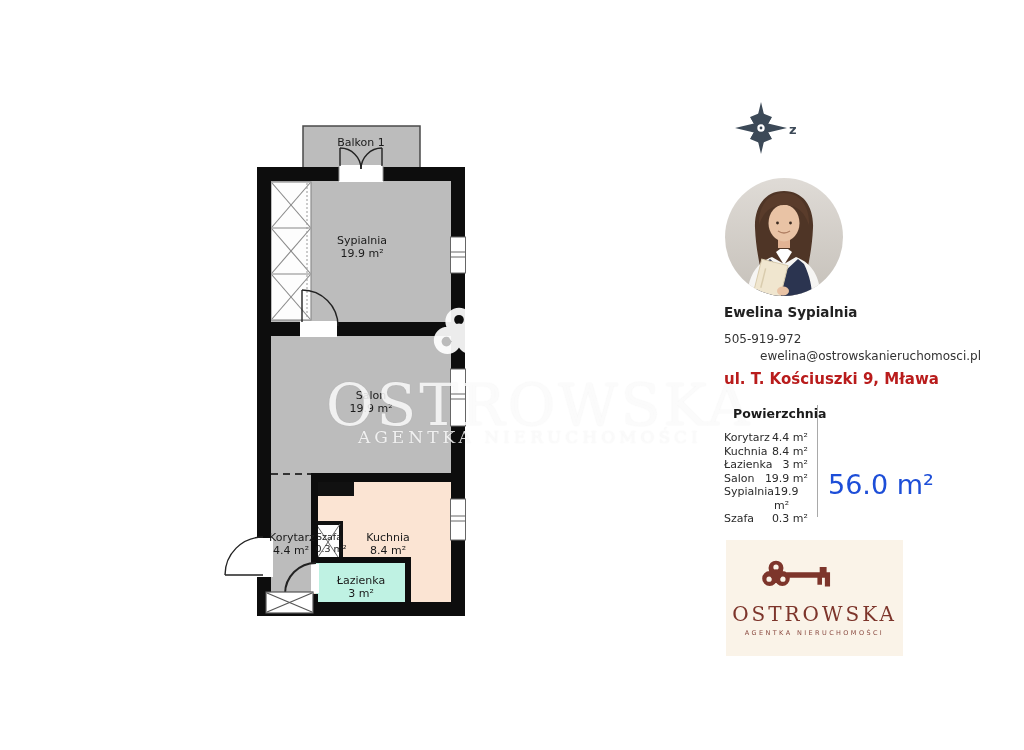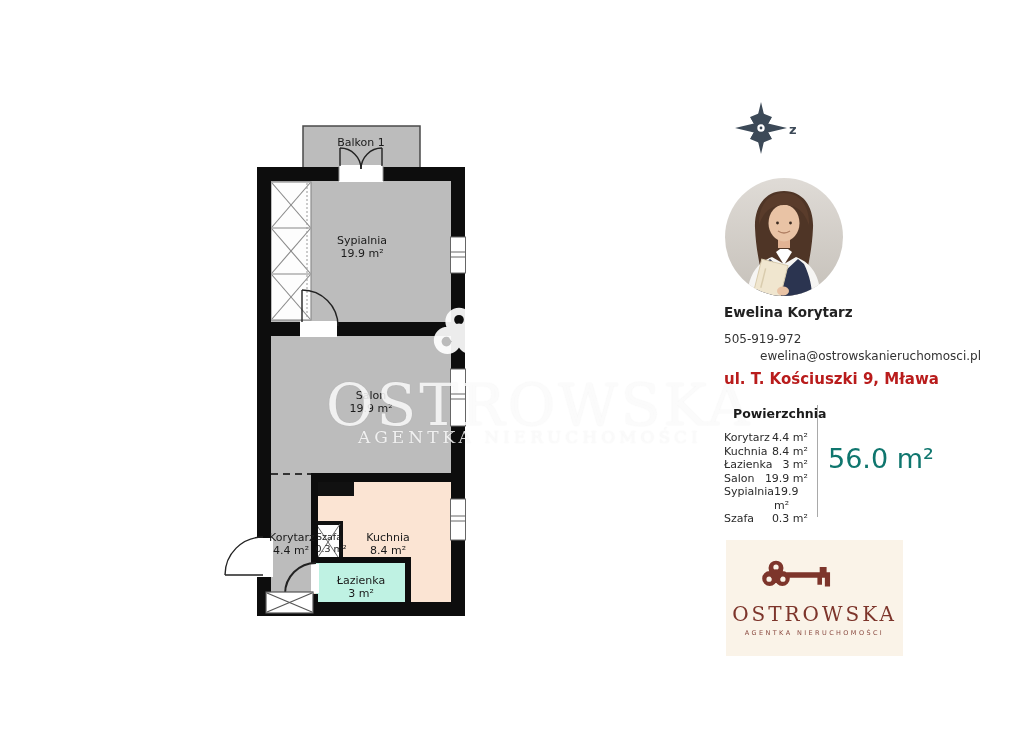--- a/index.html
+++ b/index.html
@@ -18,21 +18,21 @@
 
   
   .agent-name{left:724px;top:304px;font-size:13.5px;font-weight:bold;color:#222;}
   .agent-phone{left:724px;top:332px;font-size:12px;color:#333;text-align:center;}
   .agent-email{left:760px;top:349px;font-size:12px;color:#333;}
   .agent-address{left:724px;top:370px;font-size:15px;font-weight:bold;color:#b91c1c;}
   .areas-title{left:724px;top:406px;font-size:12.5px;font-weight:bold;color:#1b1b1b;margin-left:9px;}
   .areas-table{left:724px;top:431px;width:84px;font-size:11px;color:#2a2a2a;}
   .areas-table .row{display:flex;justify-content:space-between;line-height:13.5px;}
   .areas-divider{left:817px;top:405px;width:1px;height:112px;background:#a9a9a9;}
-  .areas-total{left:828px;top:443px;font-size:27px;color:#0f766e;}
+  .areas-total{left:828px;top:469px;font-size:27px;color:#1d4ed8;}
 
   .avatar{left:725px;top:178px;width:118px;height:118px;border-radius:50%;overflow:hidden;}
 
   .logo-card{left:726px;top:540px;width:177px;height:116px;background:#faf3e8;
              display:flex;flex-direction:column;align-items:center;}
   .logo-brand{font-family:"DejaVu Serif","Liberation Serif",serif;font-size:20px;
               letter-spacing:3px;color:#7d352b;margin-top:4px;white-space:nowrap;}
   .logo-tagline{font-size:6.5px;letter-spacing:2.4px;color:#8a4a40;margin-top:3px;white-space:nowrap;}
 </style>
 </head>
@@ -188,21 +188,21 @@
     <path d="M 53 53 Q 59 57 65 53" fill="none" stroke="#b07f63" stroke-width="1.4"></path>
     <path d="M 51 74 L 59 87 L 67 74 L 63 71 L 55 71 Z" fill="#ffffff"></path>
     <g transform="rotate(14 46 102)">
       <rect x="32" y="84" width="27" height="36" fill="#f0e6cf" stroke="#d9ccae"></rect>
       <line x1="38" y1="92" x2="38" y2="112" stroke="#d9ccae" stroke-width="1.5"></line>
     </g>
     <ellipse cx="58" cy="113" rx="6" ry="4.5" fill="#e9c3a5"></ellipse>
   </svg>
 </div>
 
-<div class="abs agent-name">Ewelina Korytarz</div>
+<div class="abs agent-name">Ewelina Sypialnia</div>
 <div class="abs agent-phone">505-919-972</div>
 <div class="abs agent-email">ewelina@ostrowskanieruchomosci.pl</div>
 <div class="abs agent-address">ul. T. Kościuszki 9, Mława</div>
 
 <div class="abs areas-title">Powierzchnia</div>
 <div class="abs areas-table">
   <div class="row">
     <span>Korytarz</span>
     <span>4.4 m²</span>
   </div>

